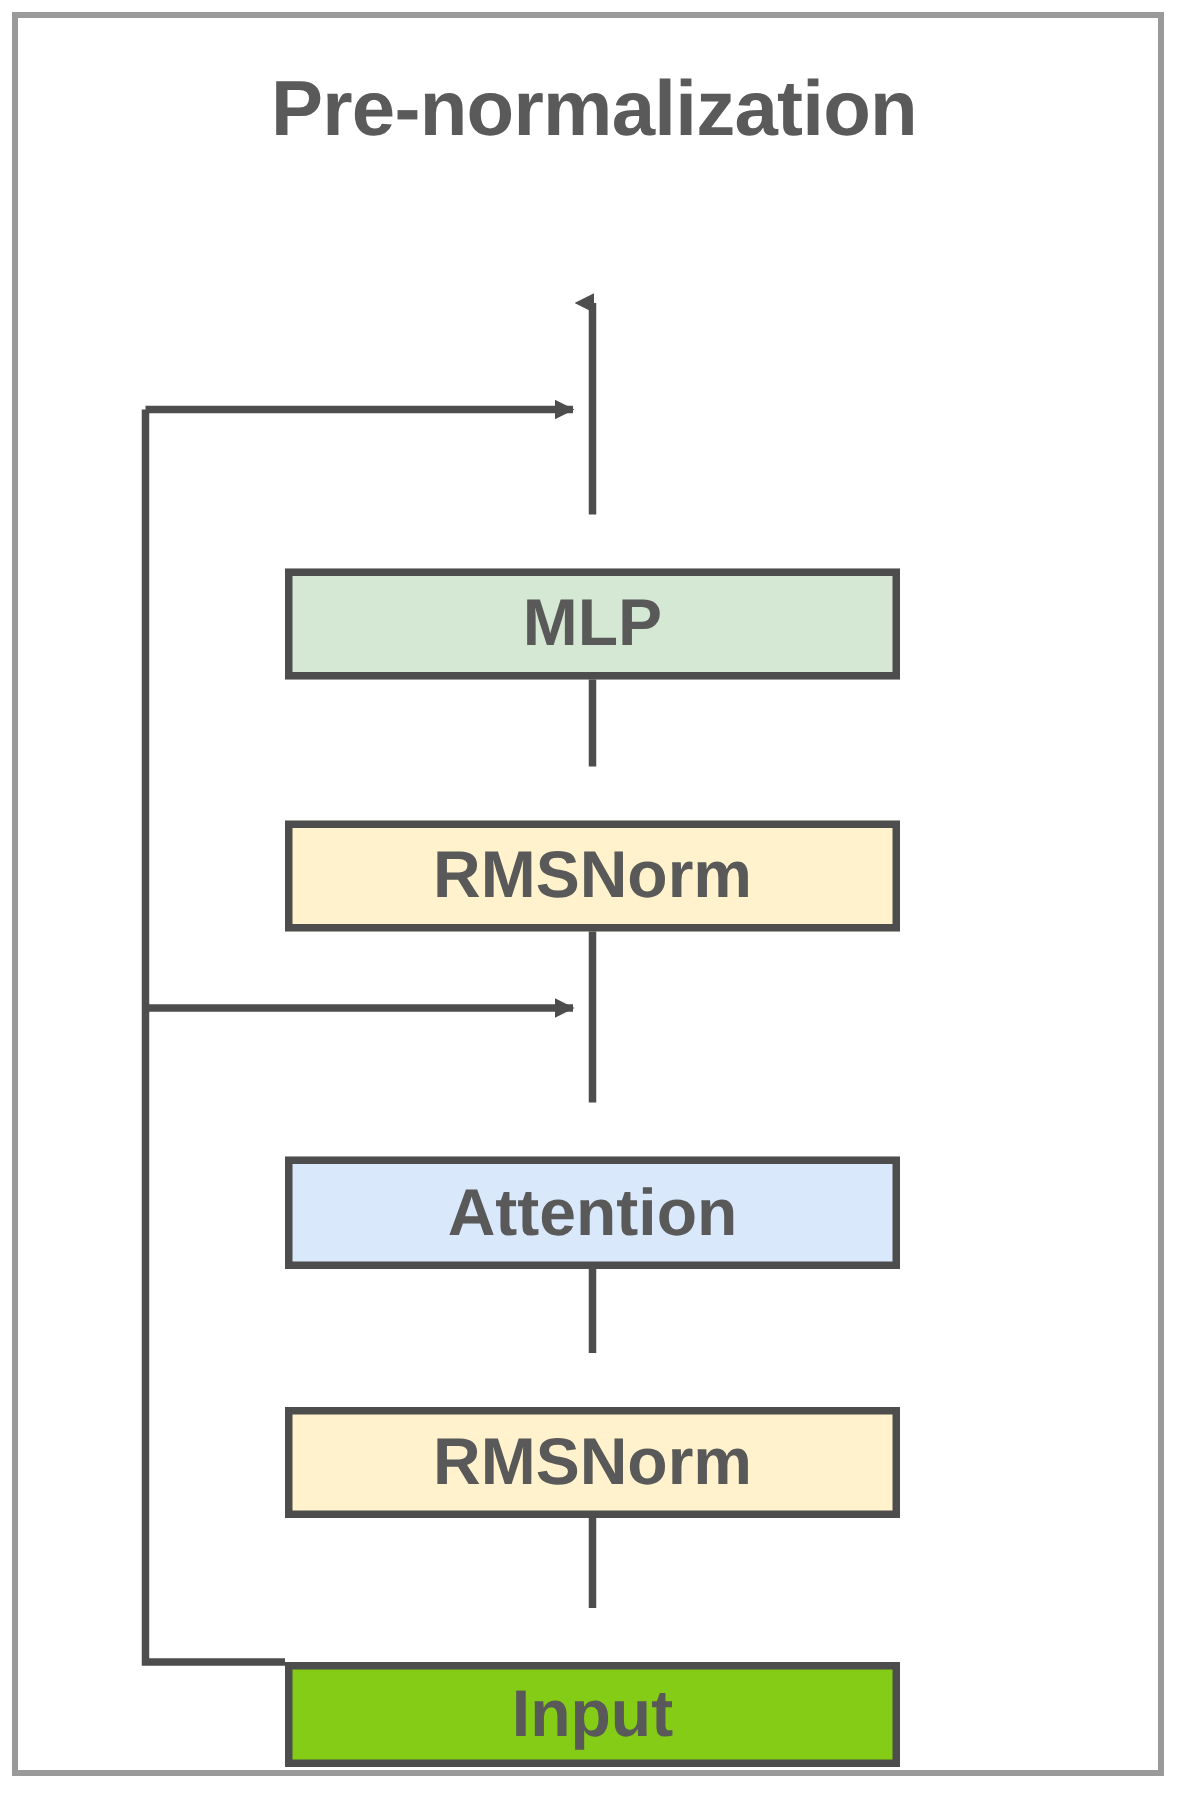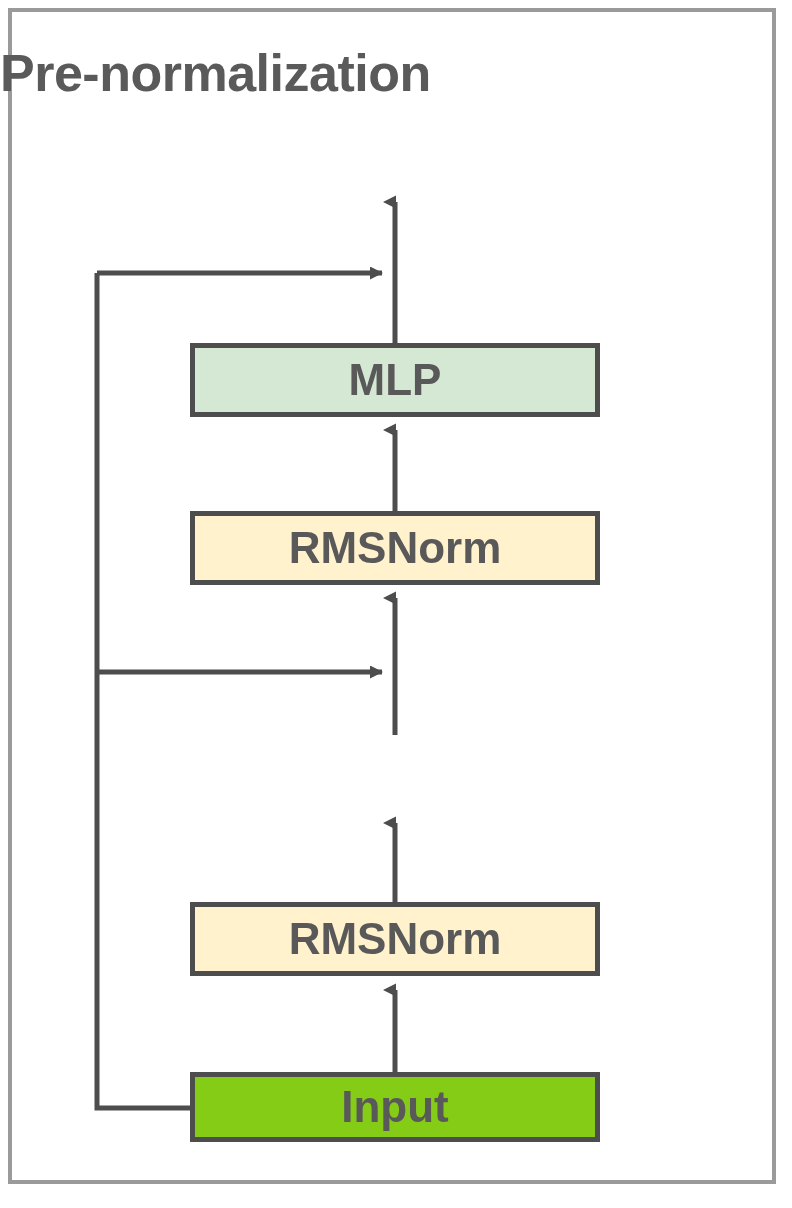--- a/index.html
+++ b/index.html
@@ -25,21 +25,21 @@
     height: 1176px;
     border: 4px solid #9a9a9a;
     box-sizing: border-box;
     background: #ffffff;
   }
   #title {
     position: absolute;
     left: 0;
     top: 42px;
     width: 792px;
-    text-align: left;
+    text-align: center;
     font-size: 52px;
     font-weight: bold;
     color: #5a5a5a;
     letter-spacing: -0.5px;
     line-height: 62px;
     white-space: nowrap;
   }
   .node {
     position: absolute;
     left: 190px;
@@ -47,20 +47,21 @@
     box-sizing: border-box;
     border: 5px solid #4d4d4d;
     display: flex;
     align-items: center;
     justify-content: center;
     font-size: 44px;
     font-weight: bold;
     color: #595959;
     letter-spacing: 0px;
     white-space: nowrap;
+    margin-top: 36px;
   }
   #svg-layer {
     position: absolute;
     left: 0;
     top: 0;
     width: 792px;
     height: 1208px;
     pointer-events: none;
   }
 </style>
@@ -105,20 +106,23 @@
   </svg>
 
   <div class="node" style="top:343px; height:74px; background:#d5e8d4;">
     <span>MLP</span>
   </div>
 
   <div class="node" style="top:511px; height:74px; background:#fff2cc;">
     <span>RMSNorm</span>
   </div>
 
+  <div class="node" style="top:735px; height:75px; background:#dae8fc;">
+    <span>Attention</span>
+  </div>
 
   <div class="node" style="top:902px; height:74px; background:#fff2cc;">
     <span>RMSNorm</span>
   </div>
 
   <div class="node" style="top:1072px; height:70px; background:#84cc16;">
     <span>Input</span>
   </div>
 
 </div>

